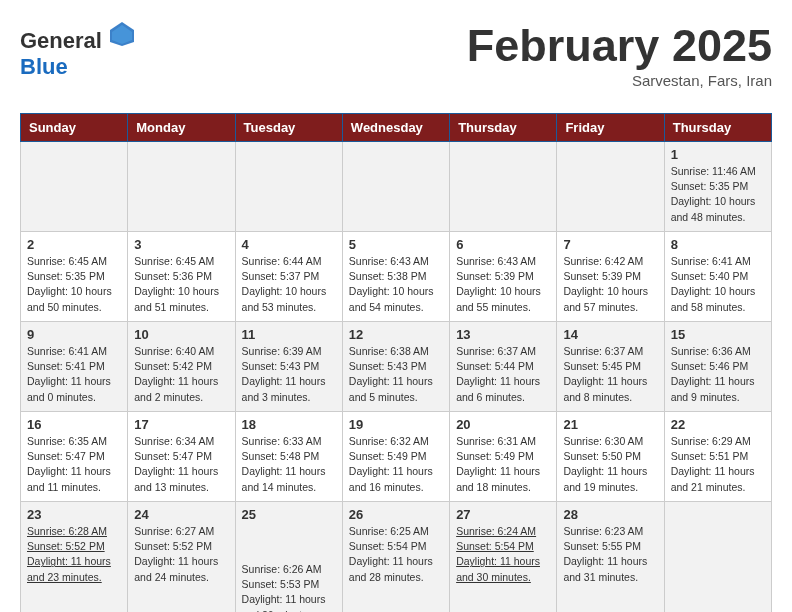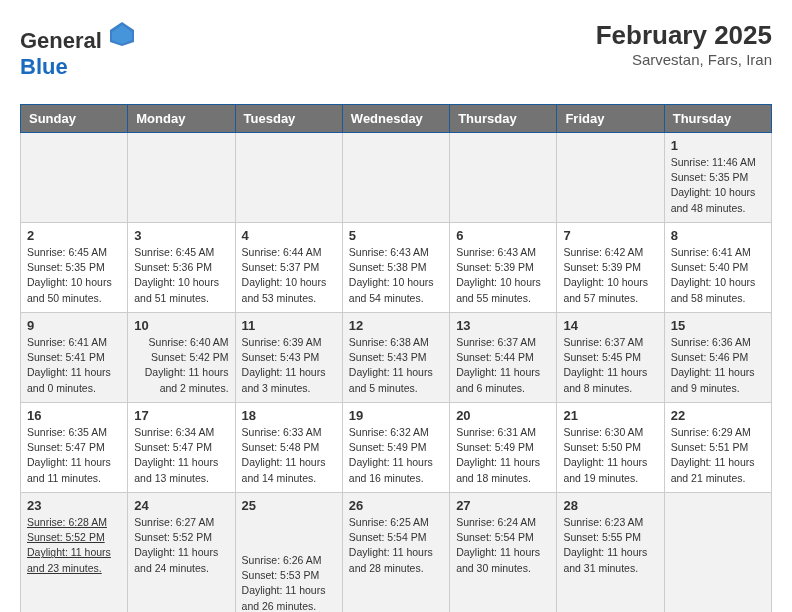--- a/index.html
+++ b/index.html
@@ -32,35 +32,35 @@
     }
     .logo-icon {
       width: 28px;
       height: 28px;
       margin-left: 2px;
     }
     .title-block {
       text-align: right;
     }
     .month-title {
-      font-size: 26px;
+      font-size: 45px;
       font-weight: bold;
       color: #333;
     }
     .subtitle {
       font-size: 15px;
       color: #555;
     }
     .calendar {
       width: 100%;
       border-collapse: collapse;
       border: 1px solid #ccc;
     }
     .calendar th {
-      background-color: #737373;
+      background-color: #7f1d1d;
       color: #fff;
       text-align: left;
       padding: 6px 8px;
       font-size: 13px;
       border: 1px solid #1a5a9a;
     }
     .calendar td {
       vertical-align: top;
       border: 1px solid #ccc;
       padding: 5px 6px;
@@ -195,21 +195,21 @@
       <tr>
         <td class="row-shade">
           <span class="day-number">9</span>
           <div class="day-info" style="white-space: pre-line;">Sunrise: 6:41 AM
 Sunset: 5:41 PM
 Daylight: 11 hours
 and 0 minutes.</div>
         </td>
         <td class="row-shade">
           <span class="day-number">10</span>
-          <div class="day-info" style="white-space: pre-line; text-align: right;">Sunrise: 6:40 AM
+          <div class="day-info" style="white-space: pre-line;">Sunrise: 6:40 AM
 Sunset: 5:42 PM
 Daylight: 11 hours
 and 2 minutes.</div>
         </td>
         <td class="row-shade">
           <span class="day-number">11</span>
           <div class="day-info" style="white-space: pre-line;">Sunrise: 6:39 AM
 Sunset: 5:43 PM
 Daylight: 11 hours
 and 3 minutes.</div>
@@ -318,21 +318,21 @@
         </td>
         <td class="row-shade">
           <span class="day-number">26</span>
           <div class="day-info" style="white-space: pre-line;">Sunrise: 6:25 AM
 Sunset: 5:54 PM
 Daylight: 11 hours
 and 28 minutes.</div>
         </td>
         <td class="row-shade">
           <span class="day-number">27</span>
-          <div class="day-info" style="white-space: pre-line;">Sunrise: 6:24 AM
+          <div class="day-info" style="white-space: pre-line; text-decoration: underline;">Sunrise: 6:24 AM
 Sunset: 5:54 PM
 Daylight: 11 hours
 and 30 minutes.</div>
         </td>
         <td class="row-shade">
           <span class="day-number">28</span>
           <div class="day-info" style="white-space: pre-line;">Sunrise: 6:23 AM
 Sunset: 5:55 PM
 Daylight: 11 hours
 and 31 minutes.</div>

